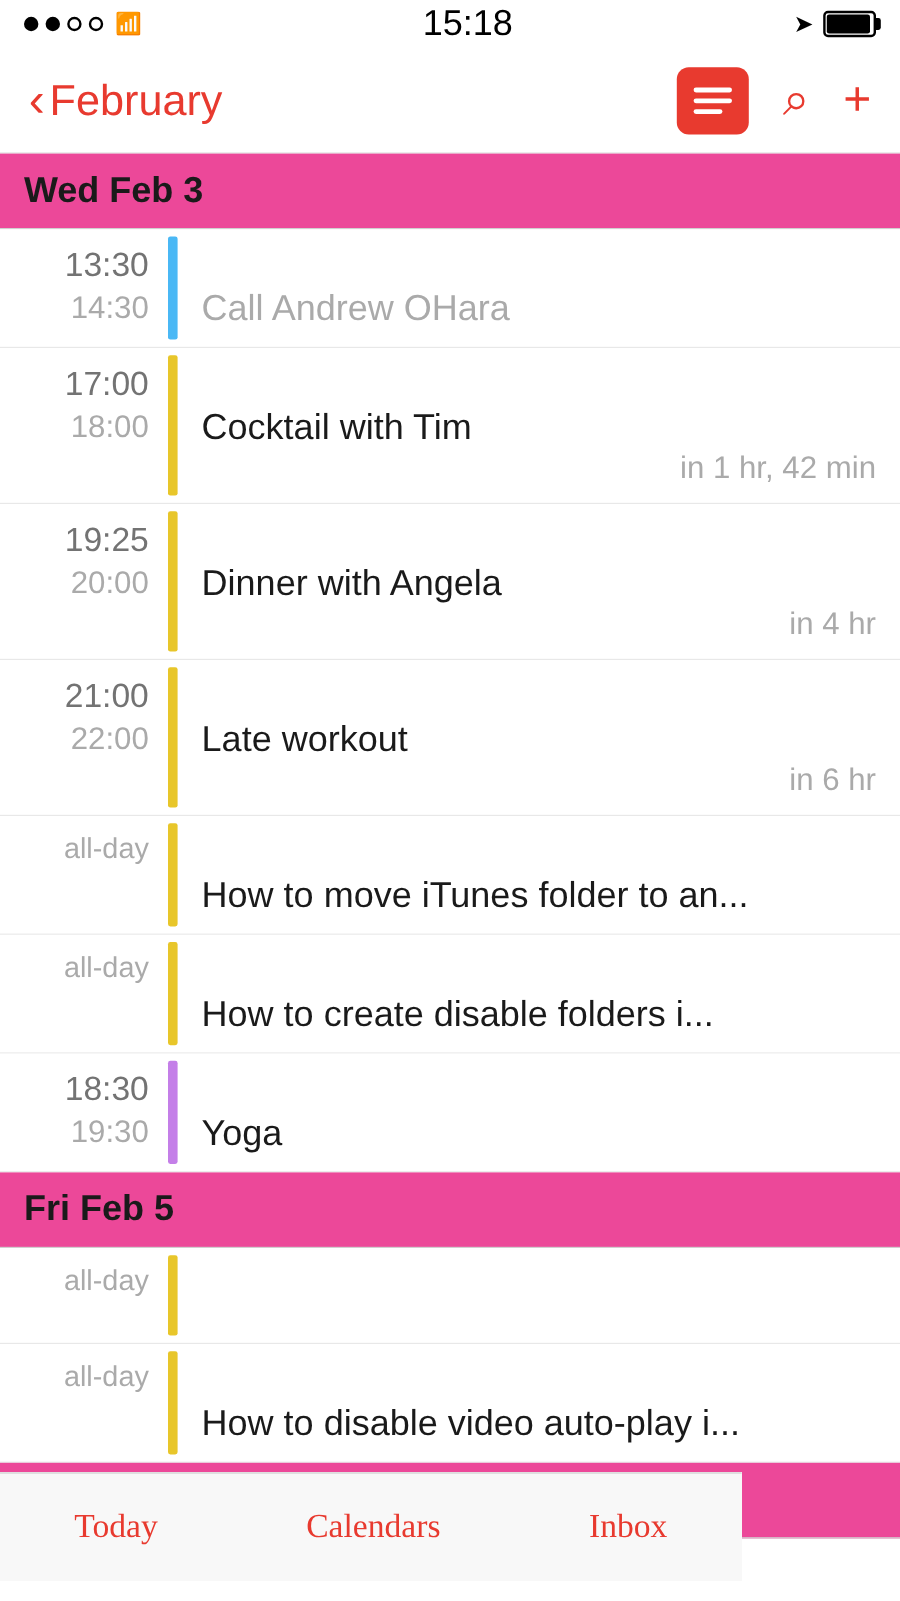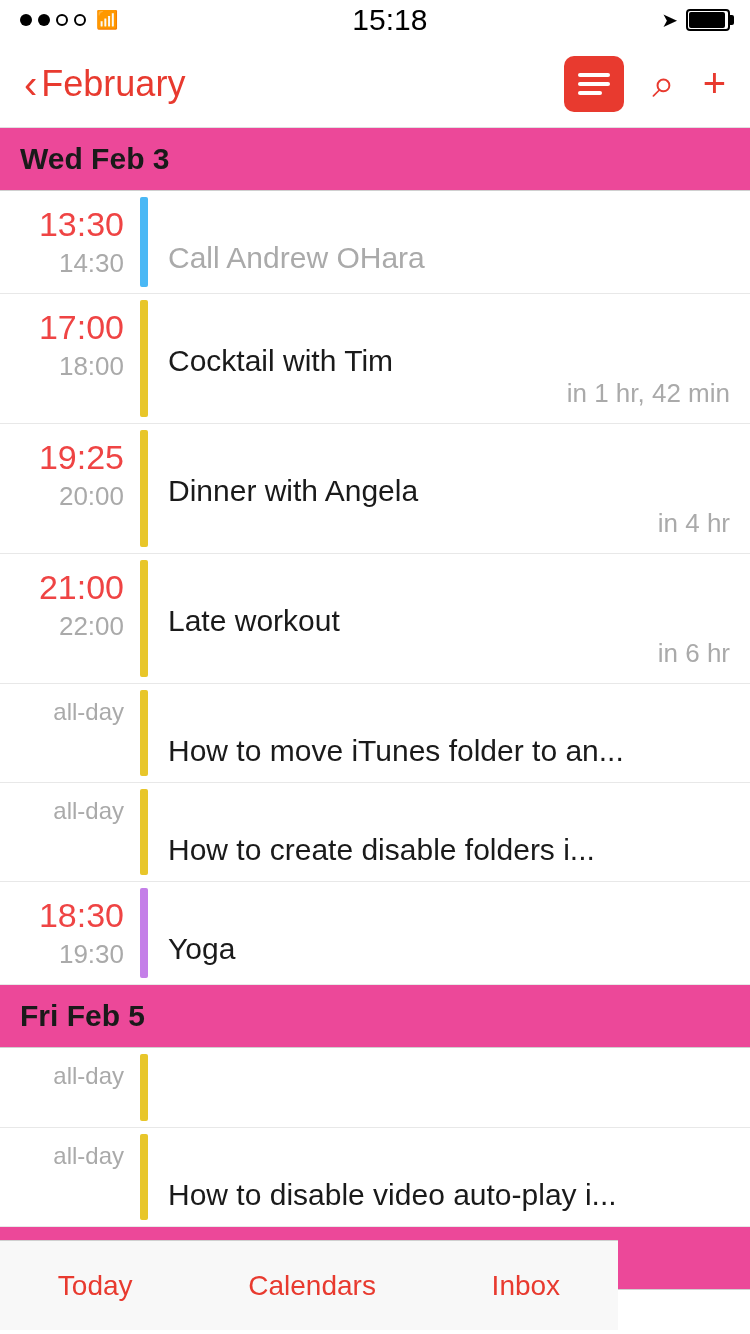--- a/index.html
+++ b/index.html
@@ -159,22 +159,22 @@
     .event-time-col {
       width: 140px;
       flex-shrink: 0;
       display: flex;
       flex-direction: column;
       align-items: flex-end;
       padding: 14px 16px 14px 0;
       gap: 4px;
     }
     .time-start {
-      font-size: 34px;
-      color: #ef4444;
+      font-size: 28px;
+      color: #737373;
     }
     .time-end {
       font-size: 26px;
       color: #aaa;
     }
     .event-bar-col {
       width: 8px;
       flex-shrink: 0;
       display: flex;
       align-items: stretch;
@@ -209,28 +209,29 @@
 
     
     .allday-time {
       font-size: 24px;
       color: #aaa;
     }
 
     
     .tab-bar {
       position: fixed;
-      bottom: 4px;
+      bottom: 17px;
       width: 618px;
       height: 90px;
       background: #f8f8f8;
       border-top: 1px solid #d0d0d0;
       display: flex;
       align-items: center;
       justify-content: space-around;
+      font-family: Liberation Serif, serif;
     }
     .tab-item {
       color: #e83a2f;
       font-size: 28px;
       cursor: pointer;
       padding: 10px 20px;
     }
   </style>
 </head>
 <body>

